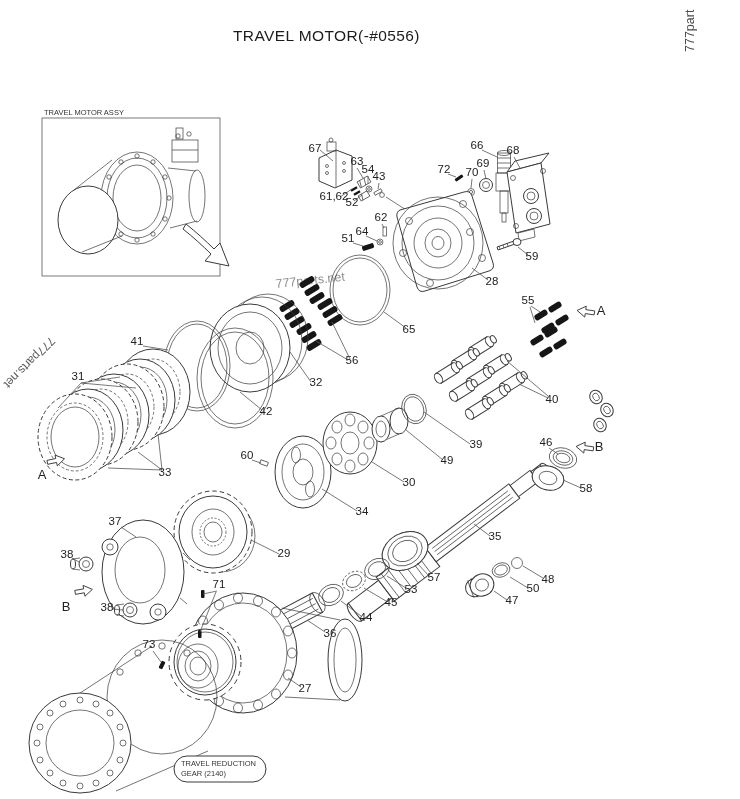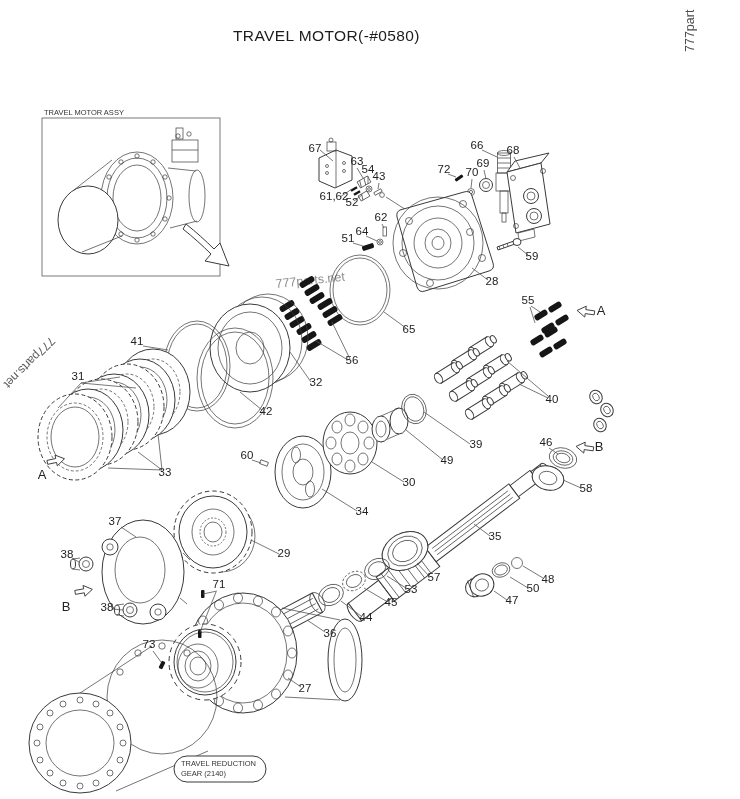--- a/index.html
+++ b/index.html
@@ -19,21 +19,21 @@
   .num { font-size:11.5px; fill:#222; text-anchor:middle; }
   .dir { font-size:13px; fill:#222; text-anchor:middle; }
   .small { font-size:7.5px; fill:#333; }
   .wmc { font-size:12.5px; fill:#8f8f8f; }
   .box { stroke:#6a6a6a; stroke-width:.9; fill:none; }
 </style>
 </head>
 <body>
 
 <div>
-  <div class="page-title">TRAVEL MOTOR(-#0580)</div>
+  <div class="page-title">TRAVEL MOTOR(-#0556)</div>
   <div class="wm-vert">777part</div>
   <div class="wm-diag">777parts.net</div>
 
   <svg class="diagram" width="740" height="799" viewBox="0 0 740 799">
     <defs>
       <path id="arrR" d="M0,4.5 L9,4.5 L9,1 L17.5,6.5 L9,12 L9,8.5 L0,8.5 Z"></path>
       <path id="arrL" d="M17.5,4.5 L8.5,4.5 L8.5,1 L0,6.5 L8.5,12 L8.5,8.5 L17.5,8.5 Z"></path>
     </defs>
 
     <g>

